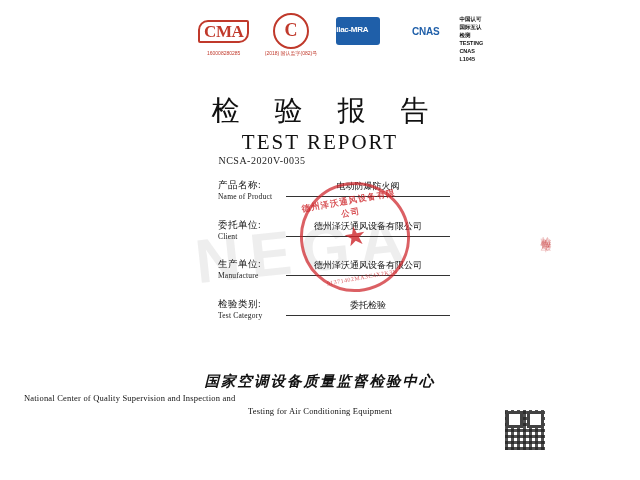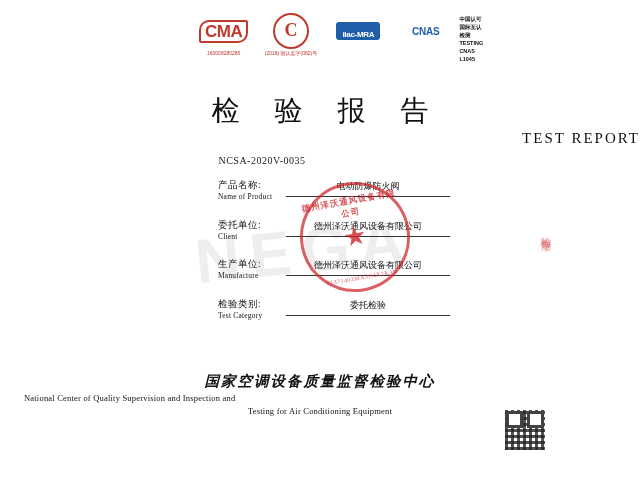--- a/index.html
+++ b/index.html
@@ -47,21 +47,21 @@
   .mark-caption {
     font-family: "Liberation Sans", sans-serif;
     font-size: 5px;
     color: #c0392b;
     letter-spacing: 0px;
     line-height: 1.3;
     margin-top: 2px;
   }
 
   .cma-logo {
-    font-family: Liberation Sans, sans-serif;
+    font-family: Liberation Serif, serif;
     font-weight: bold;
     font-size: 17px;
     color: #c0392b;
     letter-spacing: -0.5px;
     border: 2px solid #c0392b;
     border-radius: 10px 2px 10px 2px;
     padding: 1px 4px;
     line-height: 1;
   }
   .cal-logo {
@@ -69,28 +69,28 @@
     border: 2px solid #c0392b;
     border-radius: 50%;
     color: #c0392b;
     font-family: "Liberation Serif", serif;
     font-weight: bold;
     font-size: 18px;
     line-height: 30px;
     text-align: center;
   }
   .ilac-logo {
-    width: 44px; height: 18px;
+    width: 44px; height: 28px;
     background: #1f5fa9;
     color: #fff;
     font-family: "Liberation Sans", sans-serif;
     font-size: 8px;
     font-weight: bold;
     line-height: 26px;
-    text-align: center;
+    text-align: left;
     border-radius: 3px;
     letter-spacing: -0.3px;
   }
   .cnas-logo {
     width: 46px; height: 30px;
     display: flex;
     align-items: center;
     justify-content: center;
   }
   .cnas-txt {
@@ -117,22 +117,22 @@
     text-align: center;
     font-size: 28px;
     font-weight: normal;
     letter-spacing: 14px;
     text-indent: 14px;
     color: #111;
   }
   .title-en {
     position: absolute;
     top: 130px; left: 0; width: 640px;
-    text-align: right;
-    font-size: 15px;
+    text-align: center;
+    font-size: 21px;
     letter-spacing: 2px;
     color: #111;
   }
   .report-no {
     position: absolute;
     top: 155px; left: 0; width: 524px;
     text-align: center;
     font-size: 10px;
     letter-spacing: 0.5px;
     color: #222;

